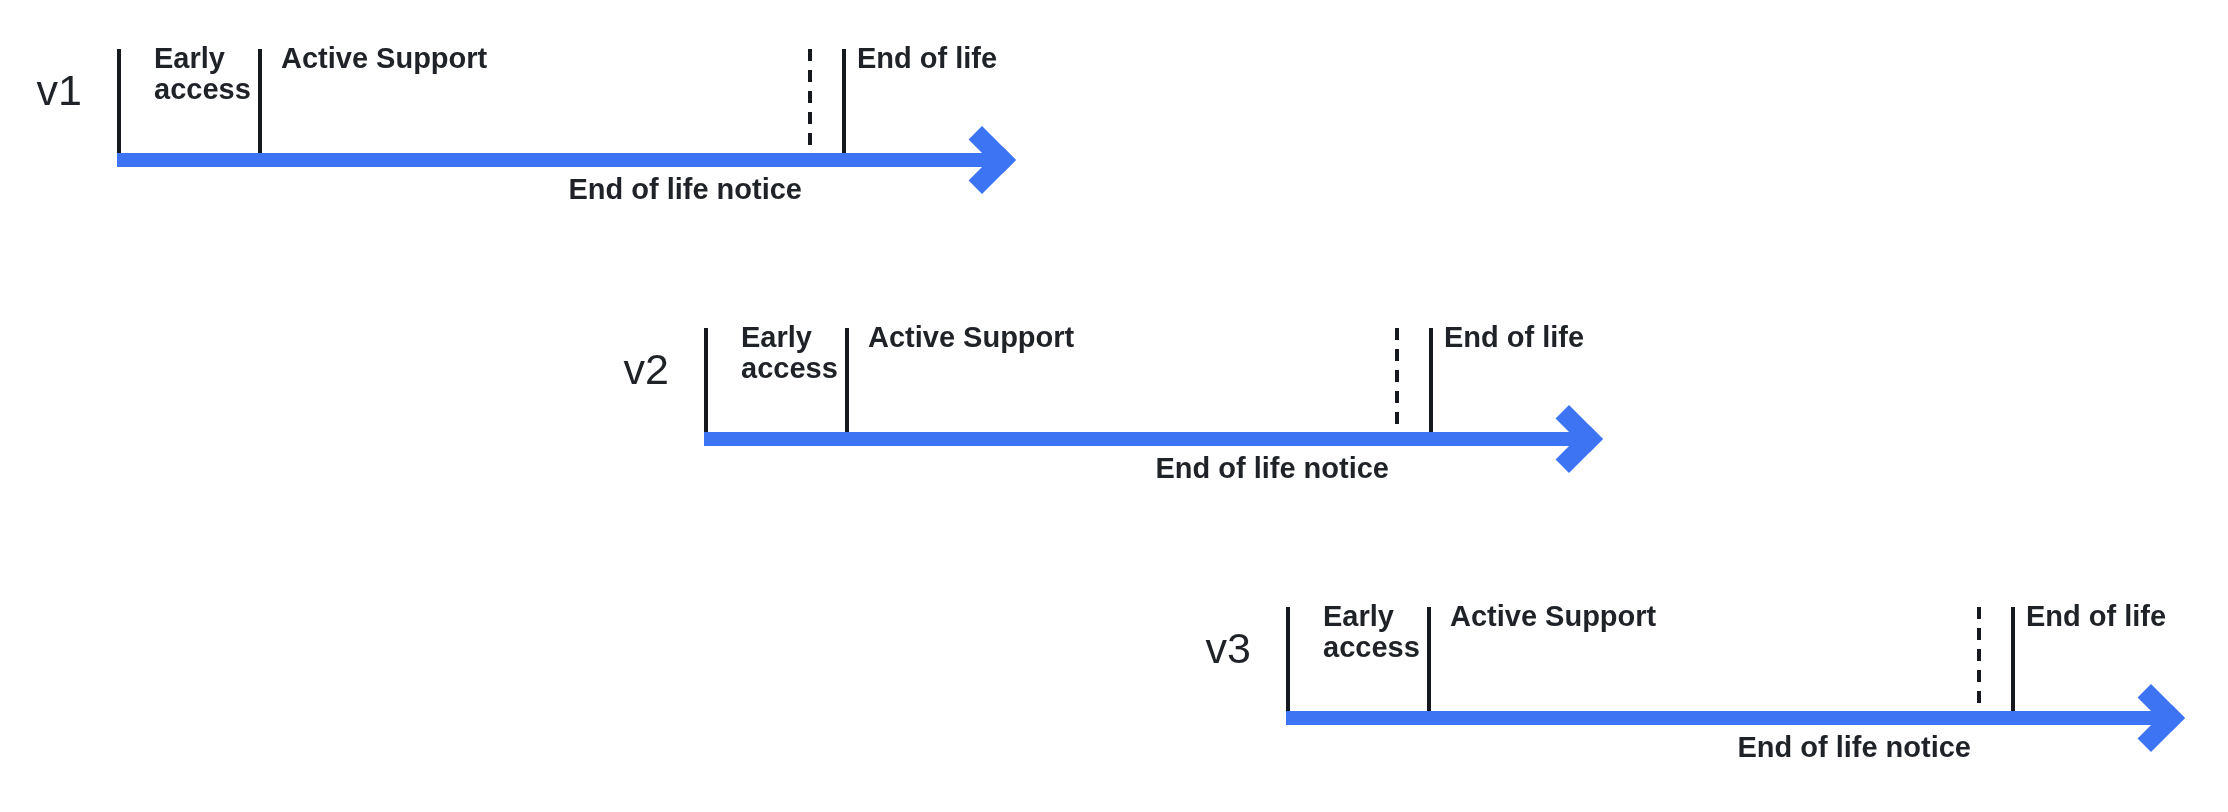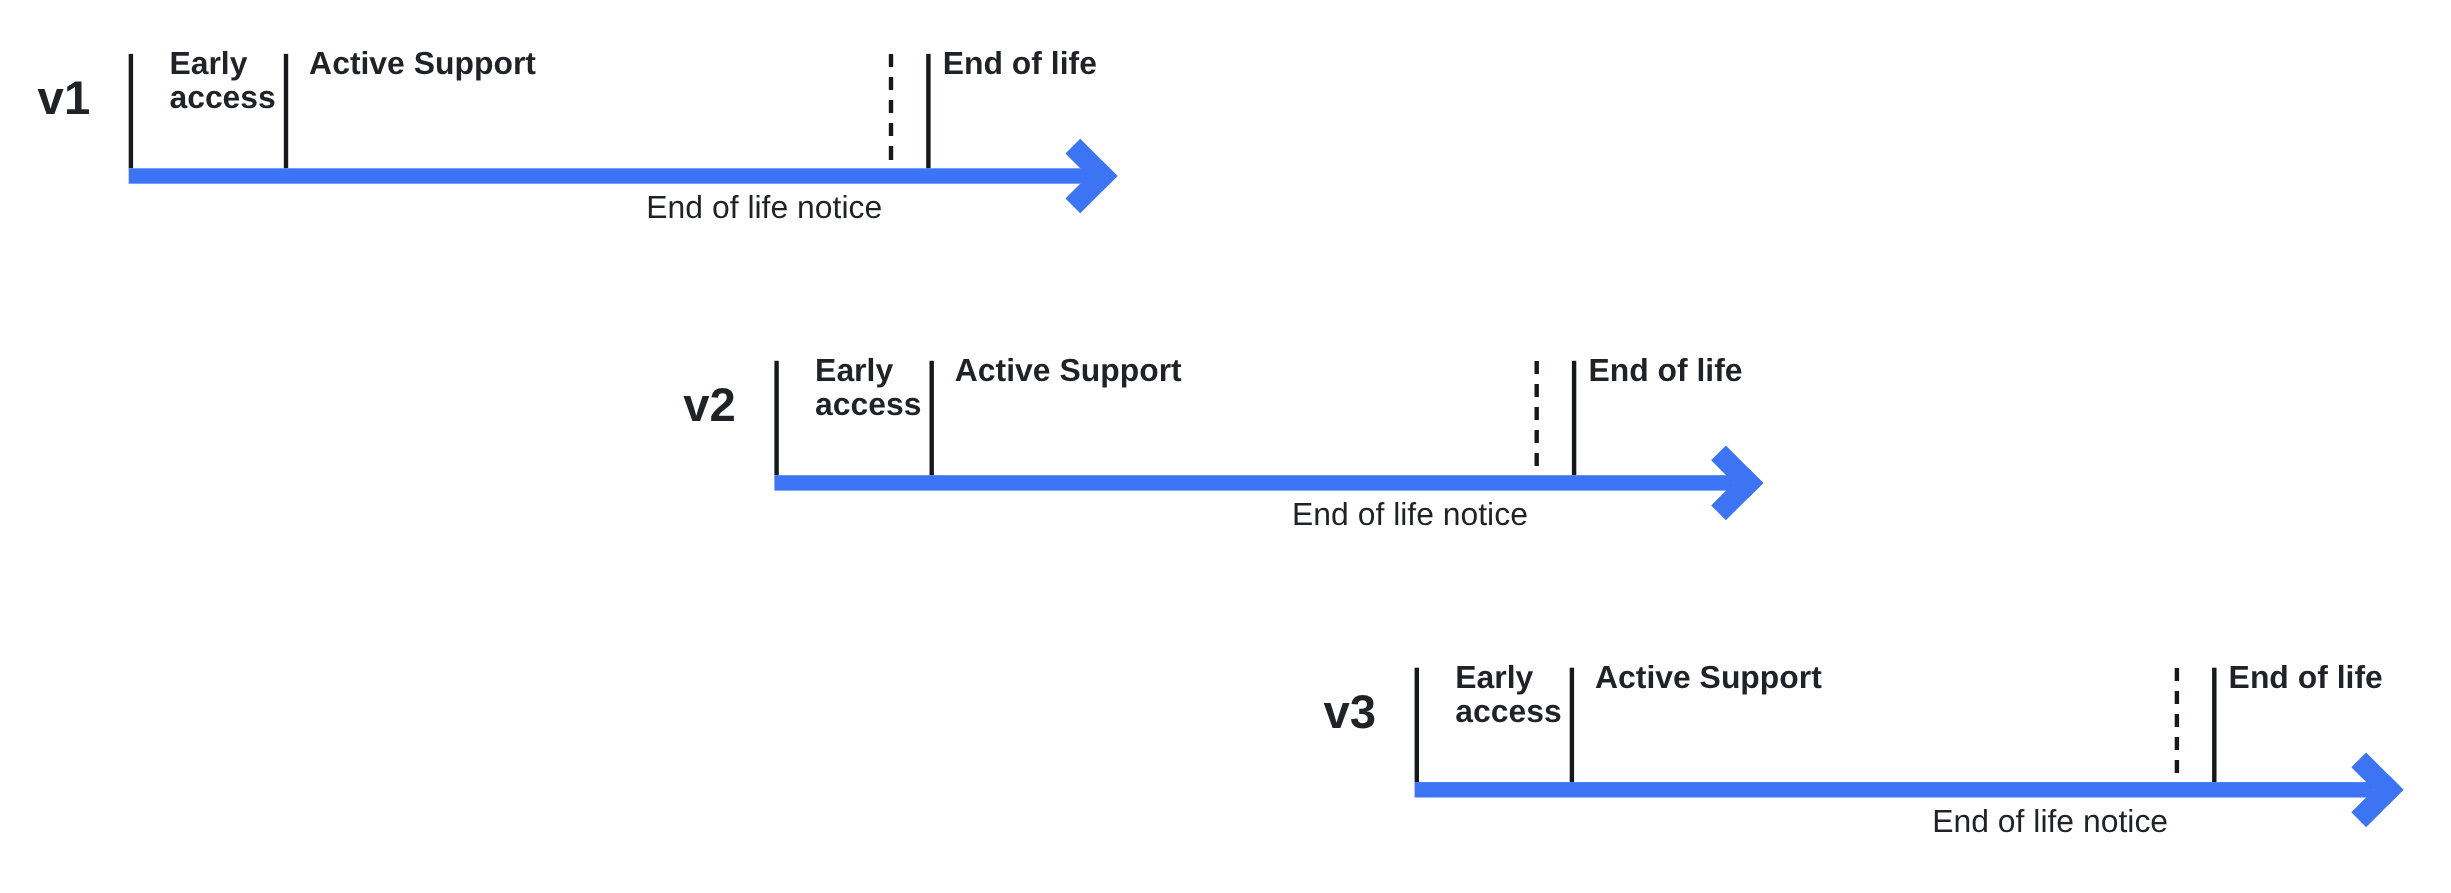--- a/index.html
+++ b/index.html
@@ -11,21 +11,21 @@
     font-family:"Liberation Sans", sans-serif; color:var(--text); overflow:hidden;
   }
   
   .timeline{position:absolute; width:0; height:0;}
   .tl-1{left:117px; top:49px;}
   .tl-2{left:704px; top:328px;}
   .tl-3{left:1286px; top:607px;}
 
   .version-label{
     position:absolute; right:35px; top:20px;
-    font-size:43px; font-weight:700; line-height:1.0; white-space:nowrap;
+    font-size:43px; font-weight:400; line-height:1.0; white-space:nowrap;
   }
   .tick{
     position:absolute; top:0; width:4px; height:104px; background:var(--tick);
   }
   .tick.t-start{left:0;}
   .tick.t-active{left:141px;}
   .tick.t-eol{left:725px;}
   .tick-dashed{
     position:absolute; top:0; left:691px; width:4px; height:104px;
     background:repeating-linear-gradient(to bottom, var(--tick) 0 12px, transparent 12px 21px);
@@ -41,21 +41,21 @@
     position:absolute; left:0; top:104px; width:872px; height:14px; background:var(--blue);
   }
   .arrow-head{
     position:absolute; left:841px; top:87px;
     width:29px; height:29px;
     border-top:19px solid var(--blue); border-right:19px solid var(--blue);
     transform:rotate(45deg);
   }
   .notice-label{
     position:absolute; right:-685px; top:124px;
-    font-size:29px; font-weight:400; white-space:nowrap; color:var(--text);
+    font-size:29px; font-weight:700; white-space:nowrap; color:var(--text);
   }
 </style>
 </head>
 <body>
 
 <div class="canvas">
 
   <div class="timeline tl-1">
     <div class="version-label">v1</div>
     <div class="tick t-start"></div>

